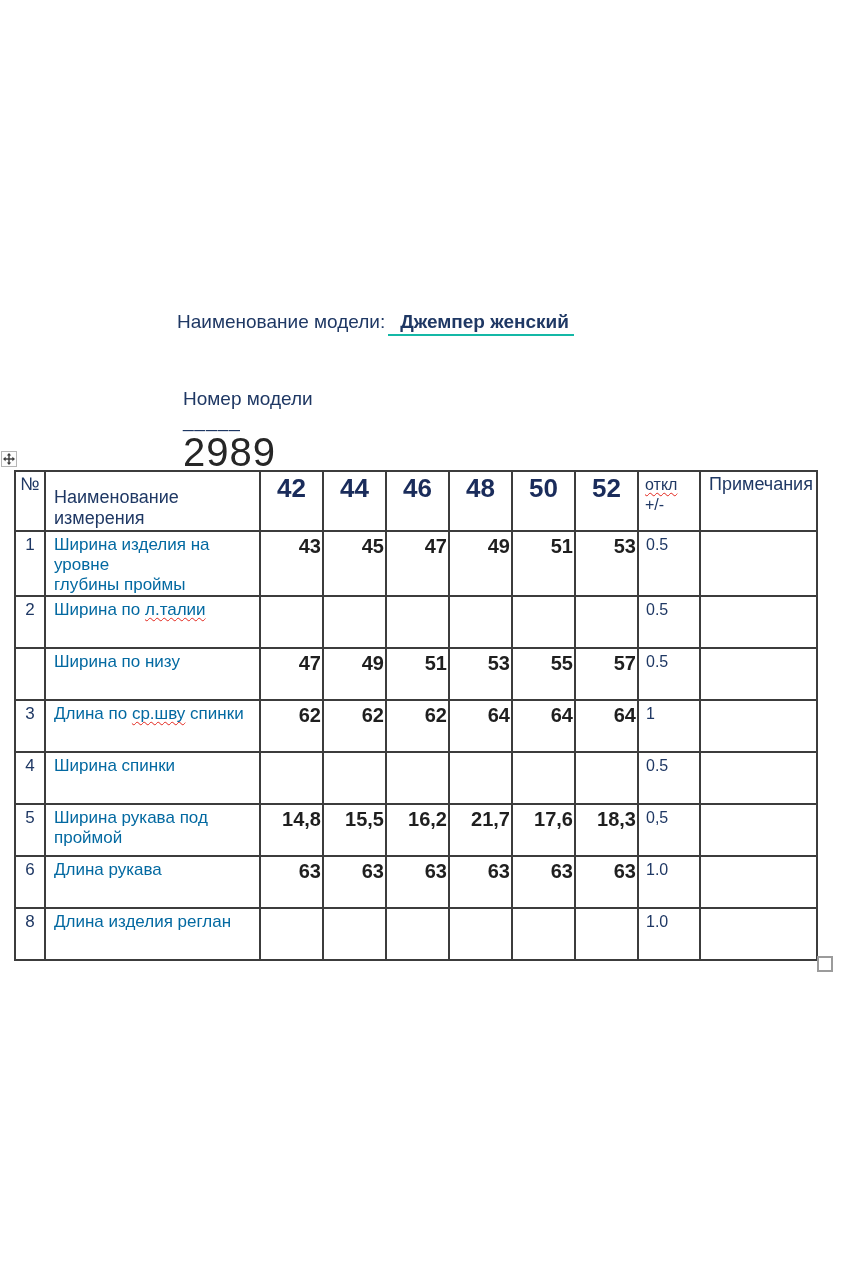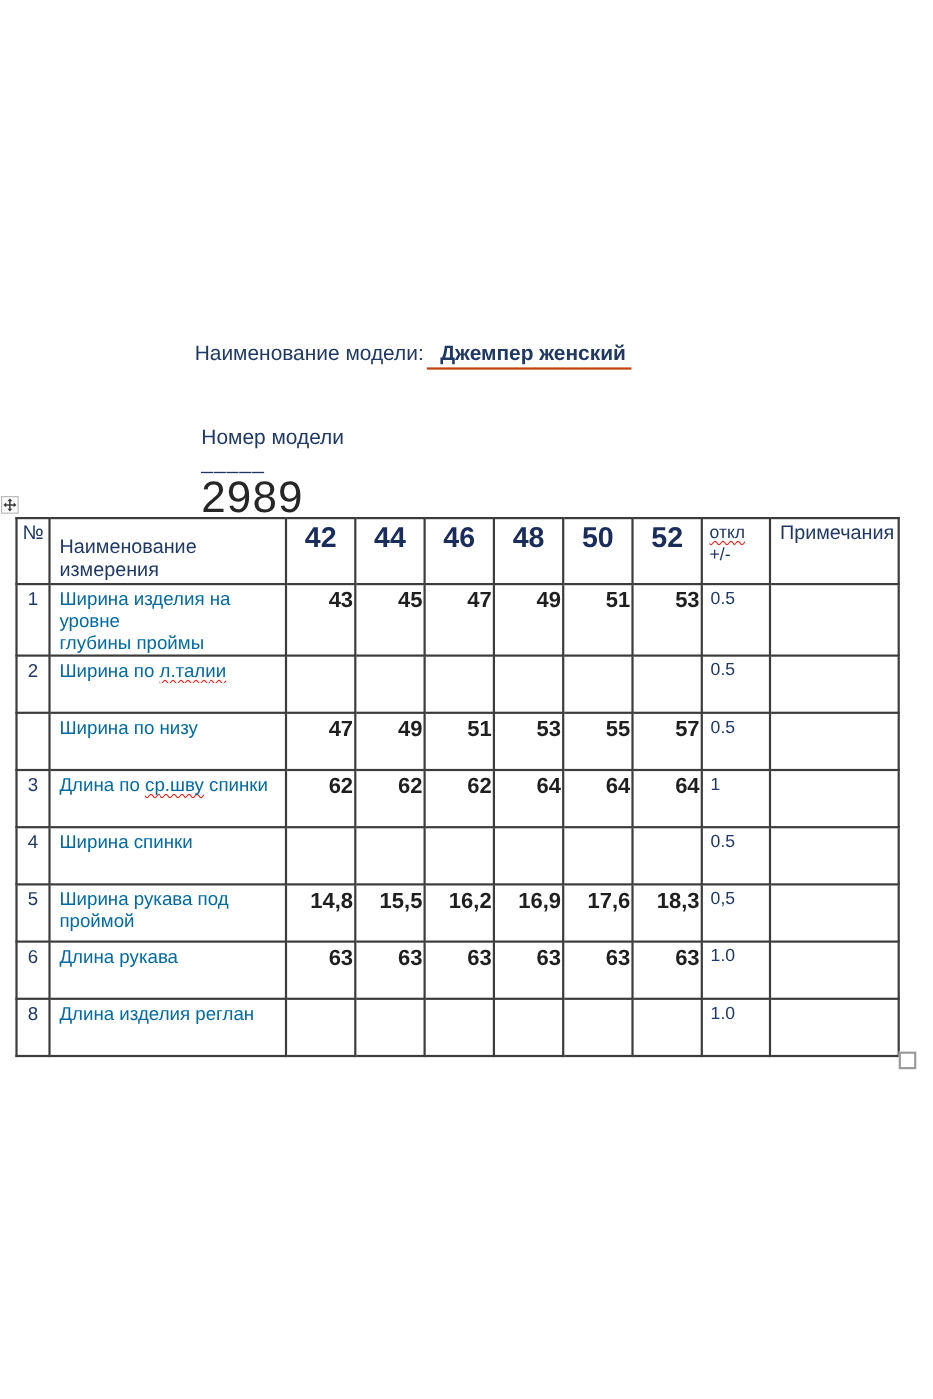--- a/index.html
+++ b/index.html
@@ -19,21 +19,21 @@
   
   .title-line {
     position: absolute; left: 177px; top: 311px;
     font-size: 19px; color: #1f3864;
     white-space: nowrap;
   }
   .model-name {
     display: inline-block;
     font-weight: bold;
     color: #1f3864;
-    border-bottom: 2px solid #c2410c;
+    border-bottom: 2px solid #14b8a6;
     padding: 0 5px 1px 12px;
     margin-left: 3px;
   }
   .number-line {
     position: absolute; left: 177px; top: 388px;
     display: flex; align-items: baseline;
     font-size: 19px; color: #1f3864;
     white-space: nowrap;
     flex-direction: column;
   }
@@ -250,21 +250,21 @@
           <td class="c-tol">0.5</td>
           <td class="c-note"></td>
         </tr>
         <tr class="data-row">
           <td class="c-num">5</td>
           <td class="c-label">Ширина рукава под
 проймой</td>
           <td class="c-val">14,8</td>
           <td class="c-val">15,5</td>
           <td class="c-val">16,2</td>
-          <td class="c-val">16,9</td>
+          <td class="c-val">21,7</td>
           <td class="c-val">17,6</td>
           <td class="c-val">18,3</td>
           <td class="c-tol">0,5</td>
           <td class="c-note"></td>
         </tr>
         <tr class="data-row">
           <td class="c-num">6</td>
           <td class="c-label">Длина рукава</td>
           <td class="c-val">63</td>
           <td class="c-val">63</td>

